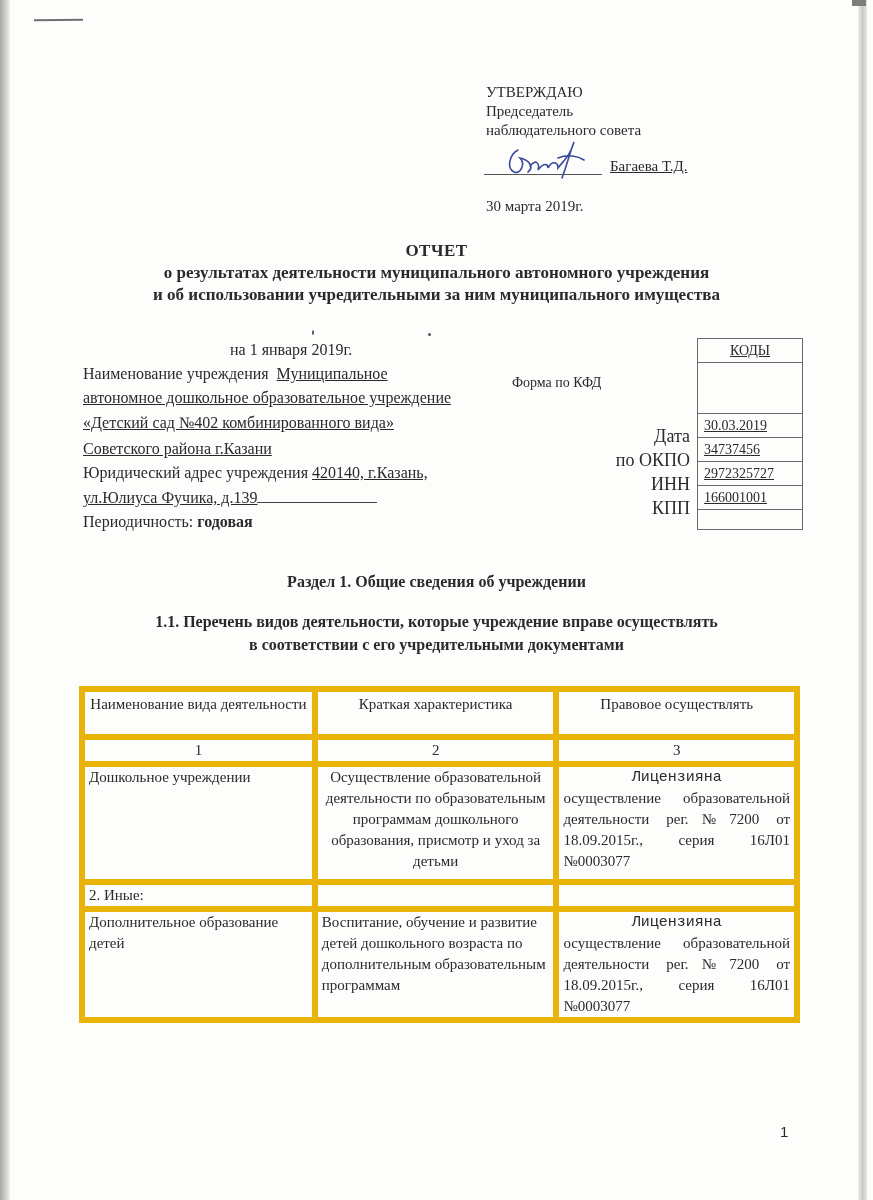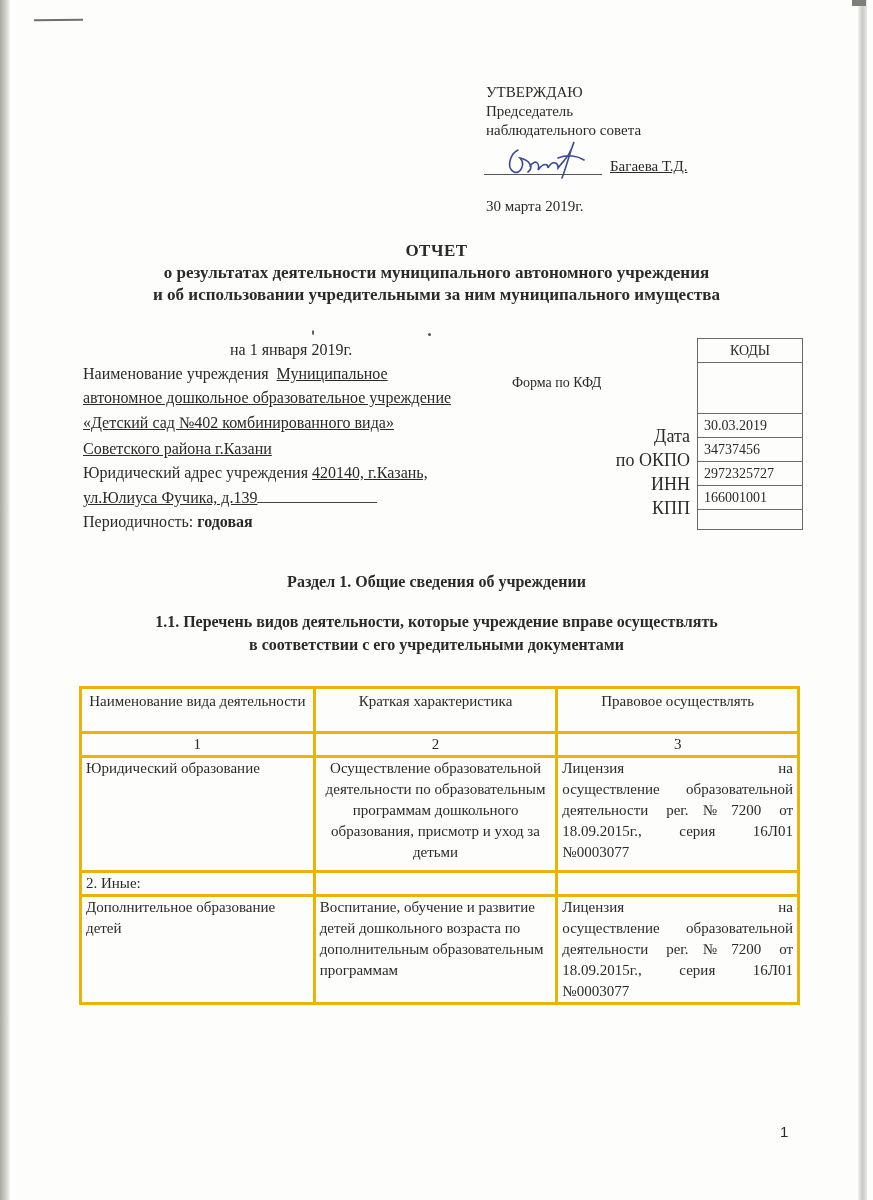--- a/index.html
+++ b/index.html
@@ -36,40 +36,40 @@
   .r4 { top: 440px; }
   .r5 { top: 464px; }
   .r6 { top: 488px; }
   .r7 { top: 513px; }
   .addr-tail { display: inline-block; width: 120px; border-bottom: 1px solid #444; height: 14px; vertical-align: baseline; }
   .bold { font-weight: bold; }
 
   .form-label { left: 512px; top: 375px; font-size: 14px; }
   .code-label { font-size: 18px; text-align: right; width: 120px; }
   .codes { position: absolute; left: 697px; top: 338px; width: 104px; border: 1px solid #6a6a6a; border-bottom: none; }
-  .codes .c { border-bottom: 1px solid #6a6a6a; font-size: 14px; padding-left: 6px; box-sizing: border-box; height: 24px; line-height: 23px; }
+  .codes .c { border-bottom: 1px solid #6a6a6a; font-size: 14px; padding-left: 6px; box-sizing: border-box; height: 24px; line-height: 23px; text-decoration: underline; }
   .codes .c.h { text-align: center; padding-left: 0; }
   .codes .c.tall { height: 51px; }
   .codes .c.last { height: 20px; }
 
   .section { left: 0; width: 873px; text-align: center; font-weight: bold; font-size: 16px; }
   .s1 { top: 573px; }
   .s2 { top: 613px; }
   .s3 { top: 636px; }
 
   table.main { position: absolute; left: 79px; top: 686px; width: 721px; border-collapse: collapse; font-size: 15px; line-height: 21px; }
-  table.main td { border: 3px solid #eab308; vertical-align: top; padding: 0 4px; }
+  table.main td { border: 6px solid #eab308; vertical-align: top; padding: 0 4px; }
   table.main .hdr td { text-align: center; height: 40px; vertical-align: top; padding-top: 2px; }
   table.main .num td { text-align: center; height: 19px; }
   table.main .cat td { height: 19px; }
   .c1 { width: 224px; }
   .c2 { width: 233px; }
   .c3 { width: 232px; }
   .justify { text-align: justify; }
-  .jl { display: flex; justify-content: space-between; }
+  .jl { display: flex; justify-content: center; font-family: Liberation Mono, monospace; }
 
   .page-num { position: absolute; left: 780px; top: 1123px; font-family: "Liberation Sans", sans-serif; font-size: 15px; }
   .dot { position: absolute; width: 3px; height: 3px; border-radius: 50%; background: #555; }
 </style>
 </head>
 <body>
 
 <div class="scan-edge-left"></div>
 <div class="scan-edge-right"></div>
 <div class="scan-edge-right-top"></div>
@@ -137,21 +137,21 @@
     <td class="c1">Наименование вида деятельности</td>
     <td class="c2">Краткая характеристика</td>
     <td class="c3">Правовое осуществлять</td>
   </tr>
   <tr class="num">
     <td>1</td>
     <td>2</td>
     <td>3</td>
   </tr>
   <tr>
-    <td>Юридический образование</td>
+    <td>Дошкольное учреждении</td>
     <td style="padding-bottom:7px;text-align:center;">Осуществление образовательной деятельности по образовательным программам дошкольного образования, присмотр и уход за детьми</td>
     <td class="justify">
       <div class="jl">
             <span>Лицензия</span>
             <span>на</span>
           </div>
       <div class="justify" style="text-align-last:left;">осуществление образовательной деятельности рег.№7200 от 18.09.2015г., серия 16Л01 №0003077</div>
     </td>
   </tr>
   <tr class="cat">

